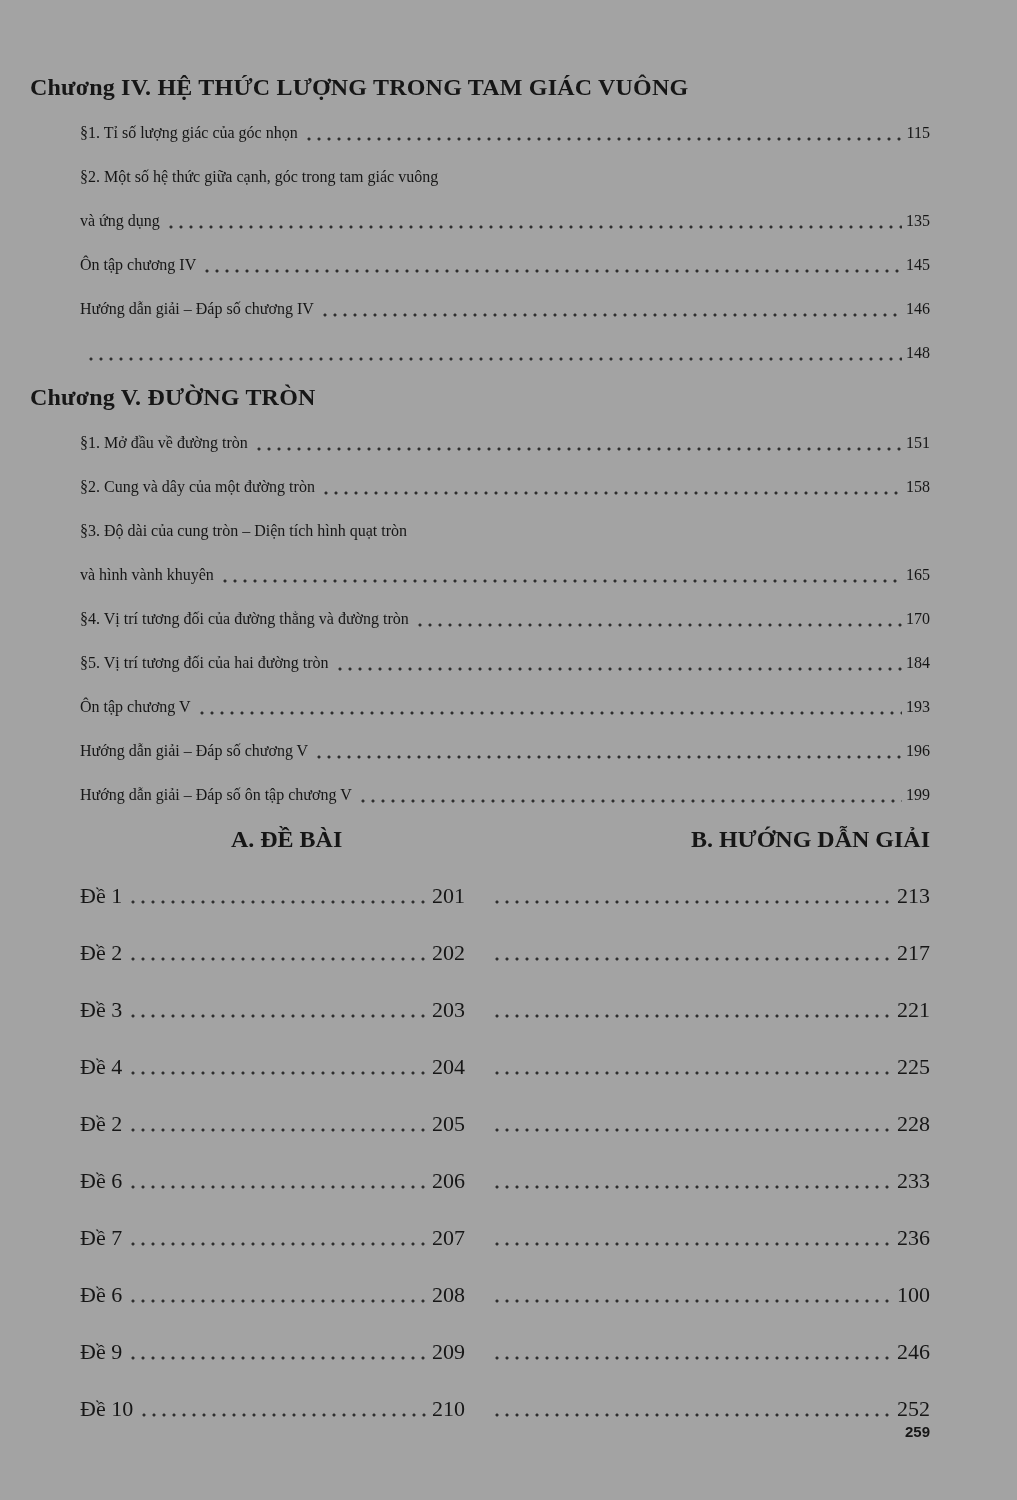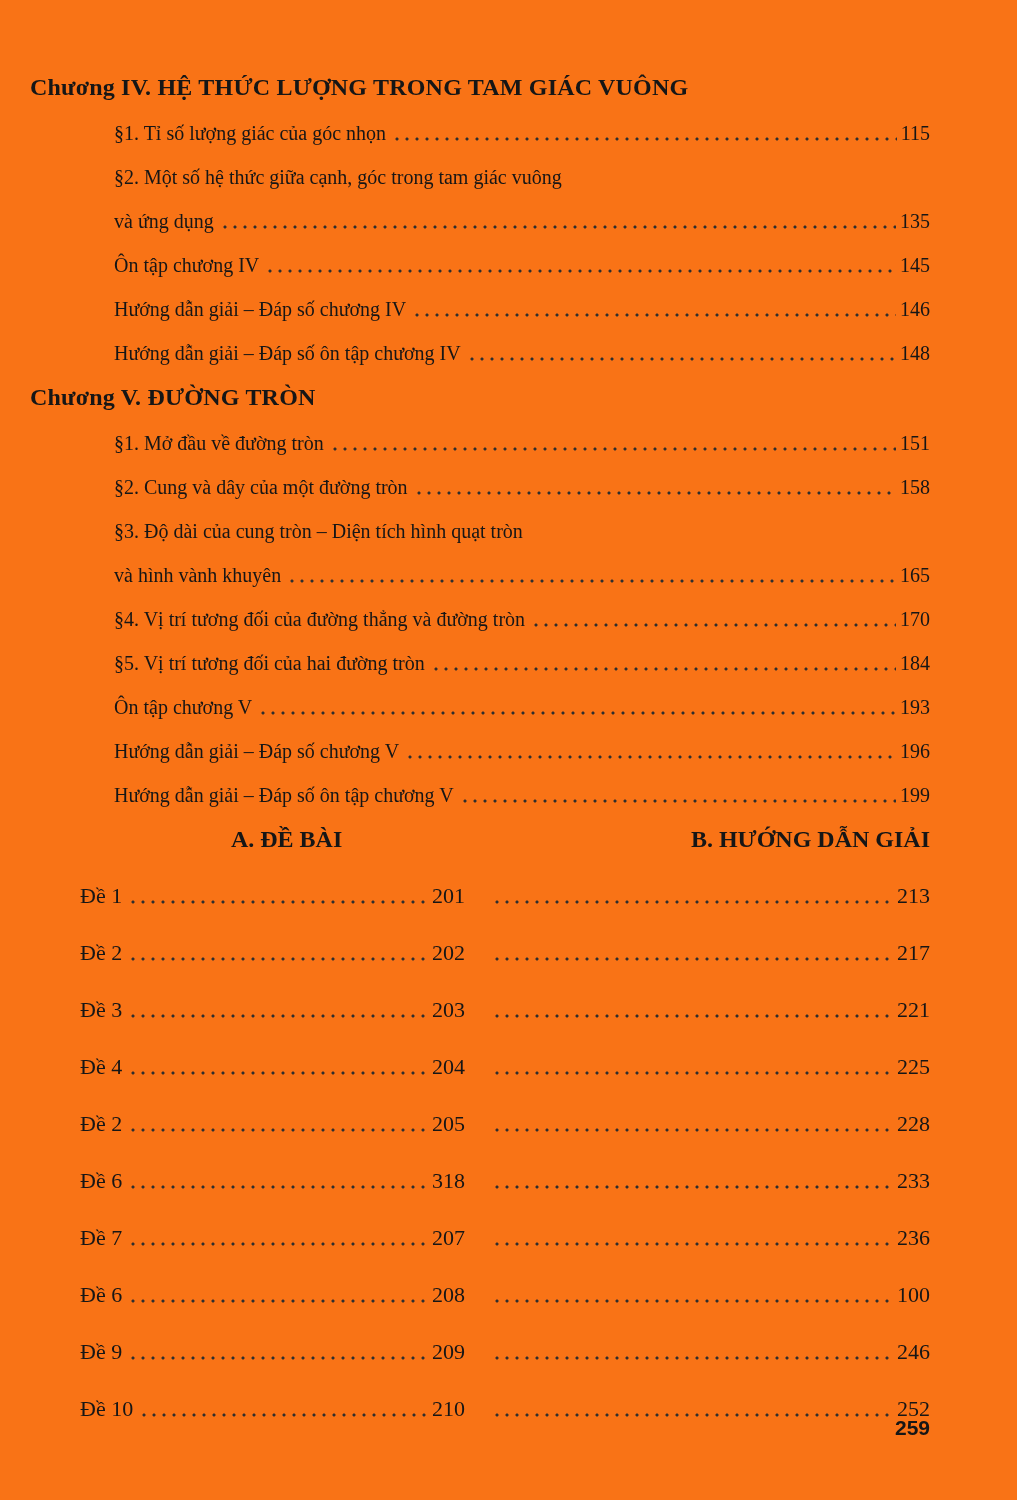--- a/index.html
+++ b/index.html
@@ -6,40 +6,39 @@
   html, body { background: #ffffff; }
   body {
     width: 1017px;
     font-family: "Liberation Serif", serif;
     color: #161616;
   }
   .page {
     position: relative;
     width: 1017px;
     height: 1500px;
-    background: #f97316;
+    background: #a3a3a3;
     padding: 72px 87px 0 30px;
     overflow: hidden;
   }
   .chap-heading {
     font-size: 24px;
     font-weight: bold;
     line-height: 30px;
     margin-bottom: 16px;
     letter-spacing: 0.2px;
   }
   .chap-heading.second { margin-top: 12px; }
   .entries { padding-left: 50px; }
   .line {
     display: flex;
     align-items: flex-start;
-    font-size: 20px;
+    font-size: 16px;
     line-height: 30px;
     margin-bottom: 14px;
-    margin-left: 34px;
   }
   .txt { white-space: nowrap; }
   .dots {
     flex: 1 1 auto;
     min-width: 14px;
     align-self: stretch;
     margin: 0 4px 0 6px;
     background-image: radial-gradient(circle, #2e2e2e 1.35px, rgba(0,0,0,0) 1.75px);
     background-size: 10px 4px;
     background-repeat: repeat-x;
@@ -74,21 +73,21 @@
   .de-left { display: flex; width: 385px; }
   .de-gap { width: 27px; flex: 0 0 27px; }
   .de-right { display: flex; flex: 1 1 auto; }
   .de-right .dots { margin-left: 0; }
   .footer-page {
     position: absolute;
     right: 87px;
     bottom: 60px;
     font-family: "Liberation Sans", sans-serif;
     font-weight: bold;
-    font-size: 21px;
+    font-size: 15px;
   }
 </style>
 </head>
 <body>
 
 <div class="page">
 
   <section>
     <h1 class="chap-heading">Chương IV. HỆ THỨC LƯỢNG TRONG TAM GIÁC VUÔNG</h1>
     <div class="entries">
@@ -114,21 +113,20 @@
         <span class="pg">145</span>
       </div>
 
       <div class="line">
         <span class="txt">Hướng dẫn giải – Đáp số chương IV</span>
         <span class="dots"></span>
         <span class="pg">146</span>
       </div>
 
       <div class="line">
-        <span class="txt">Hướng dẫn giải – Đáp số ôn tập chương IV</span>
         <span class="dots"></span>
         <span class="pg">148</span>
       </div>
 
     </div>
   </section>
 
   <section>
     <h1 class="chap-heading second">Chương V.  ĐƯỜNG TRÒN</h1>
     <div class="entries">
@@ -257,21 +255,21 @@
       <div class="de-right">
         <span class="dots"></span>
         <span class="pg">228</span>
       </div>
     </div>
 
     <div class="de-row">
       <div class="de-left">
         <span class="txt">Đề 6</span>
         <span class="dots"></span>
-        <span class="pg">318</span>
+        <span class="pg">206</span>
       </div>
       <div class="de-gap"></div>
       <div class="de-right">
         <span class="dots"></span>
         <span class="pg">233</span>
       </div>
     </div>
 
     <div class="de-row">
       <div class="de-left">

